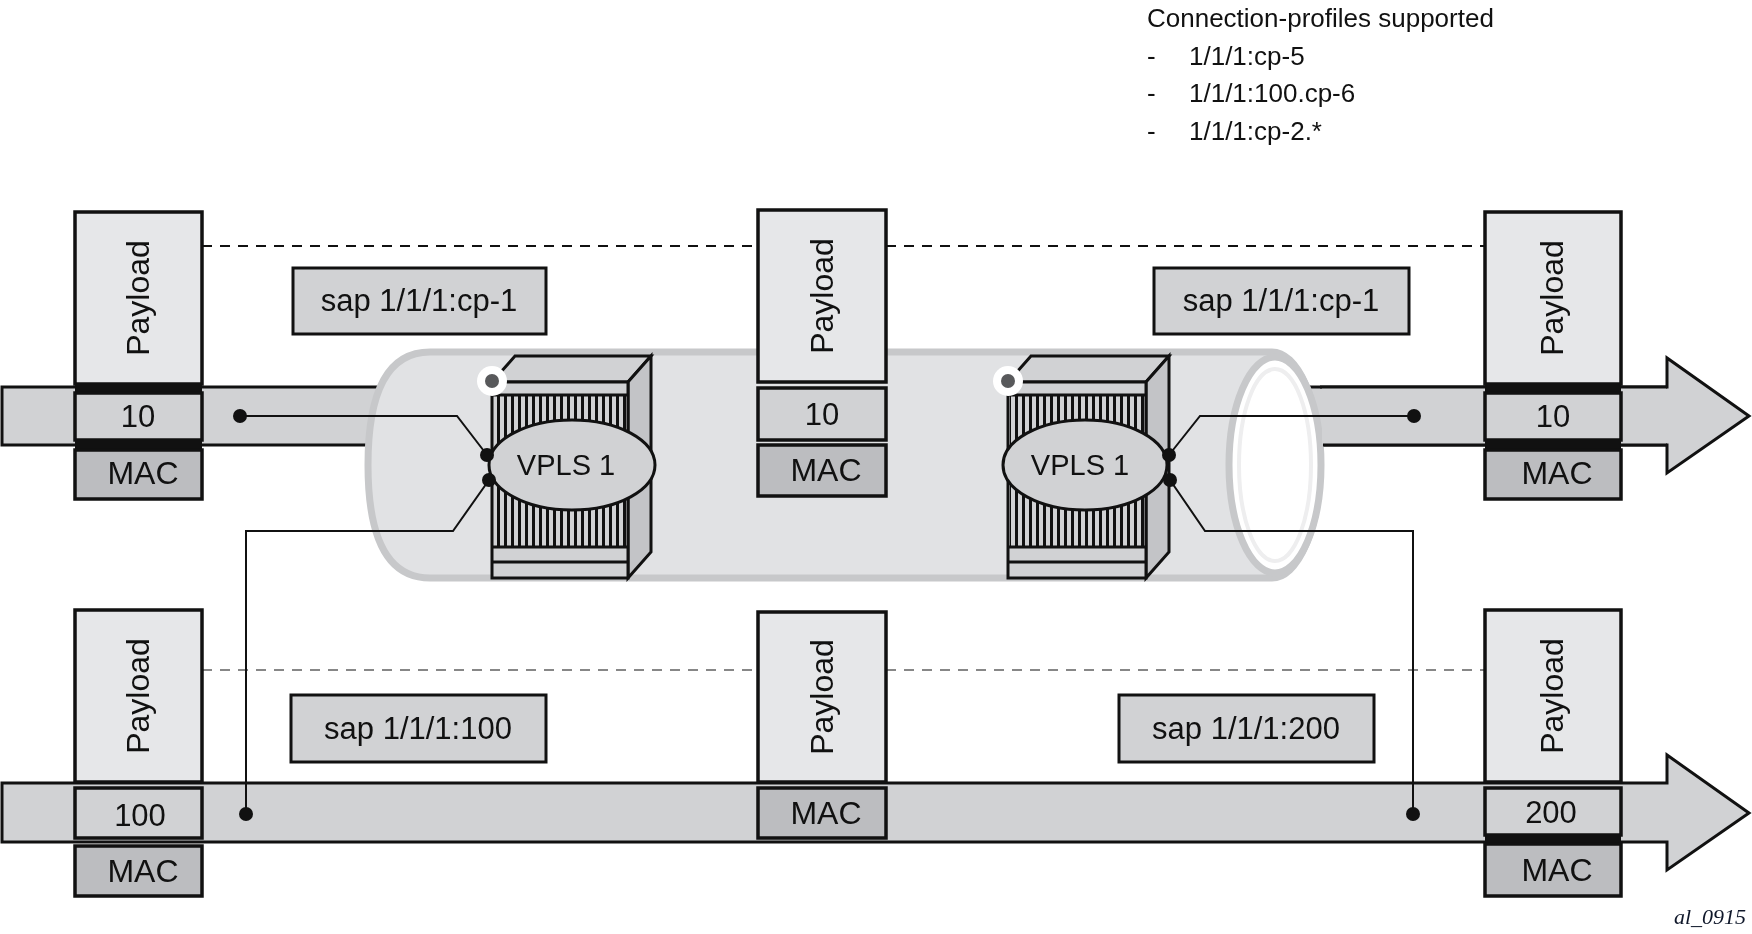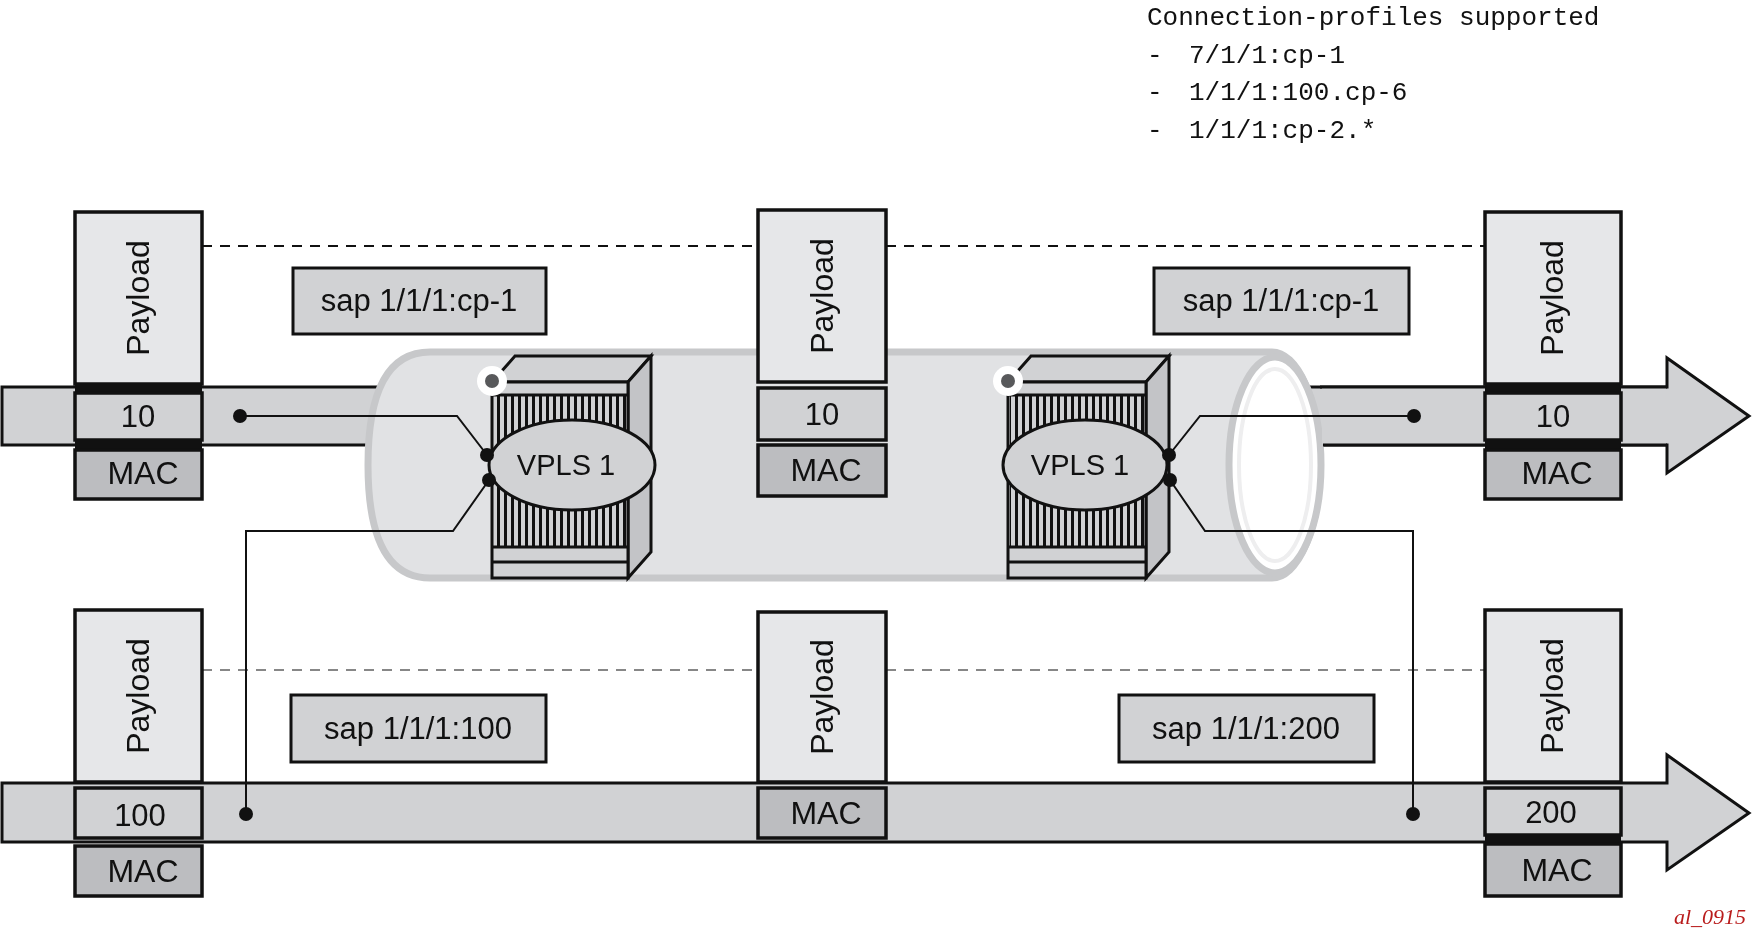--- a/index.html
+++ b/index.html
@@ -1,22 +1,22 @@
 <!DOCTYPE html>
 <html><head>
 <meta charset="utf-8">
 <style>
   html,body{margin:0;padding:0;background:#ffffff;}
   body{width:1752px;height:934px;position:relative;overflow:hidden;font-family:"Liberation Sans",sans-serif;}
   svg{position:absolute;left:0;top:0;}
   .lbl{font-family:"Liberation Sans",sans-serif;fill:#111;}
-  .note{position:absolute;left:1147px;top:0;font-family:Liberation Mono, monospace;font-size:26px;line-height:37.5px;color:#111;}
+  .note{position:absolute;left:1147px;top:0;font-family:Liberation Sans, sans-serif;font-size:26px;line-height:37.5px;color:#111;}
   .note .li{display:flex;}
   .note .dash{width:42px;display:inline-block;}
-  .fig-id{position:absolute;right:6px;bottom:4px;font-family:"Liberation Serif",serif;font-style:italic;font-size:22px;color:#b91c1c;}
+  .fig-id{position:absolute;right:6px;bottom:4px;font-family:"Liberation Serif",serif;font-style:italic;font-size:22px;color:#0f172a;}
 </style>
 </head>
 <body>
 
 <svg width="1752" height="934" viewBox="0 0 1752 934">
   <defs>
     <pattern id="vstripes" width="7" height="10" patternUnits="userSpaceOnUse">
       <rect width="7" height="10" fill="#d1d2d4"></rect>
       <rect x="0" width="3" height="10" fill="#111"></rect>
     </pattern>
@@ -153,21 +153,21 @@
     <rect x="1485" y="835" width="136" height="9" fill="#111"></rect>
     <rect x="1485" y="844" width="136" height="52" fill="#bcbdc0" stroke="#111" stroke-width="3.5"></rect>
     <text class="lbl" x="1557" y="881" font-size="32" text-anchor="middle">MAC</text>
   </g>
 </svg>
 
 <div class="note">
   <div>Connection-profiles supported</div>
   <div class="li">
       <span class="dash">-</span>
-      <span>7/1/1:cp-1</span>
+      <span>1/1/1:cp-5</span>
     </div>
   <div class="li">
       <span class="dash">-</span>
       <span>1/1/1:100.cp-6</span>
     </div>
   <div class="li">
       <span class="dash">-</span>
       <span>1/1/1:cp-2.*</span>
     </div>
 </div>

